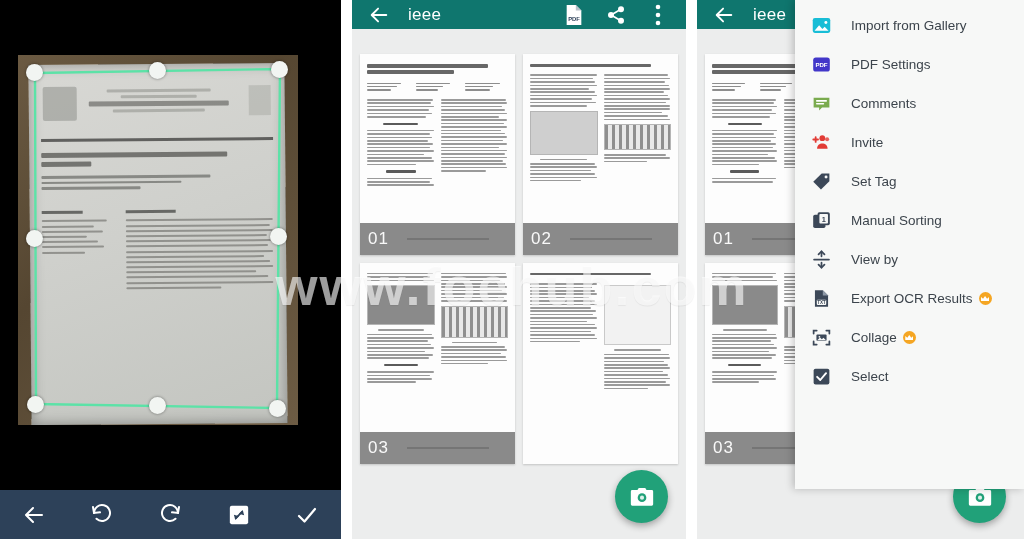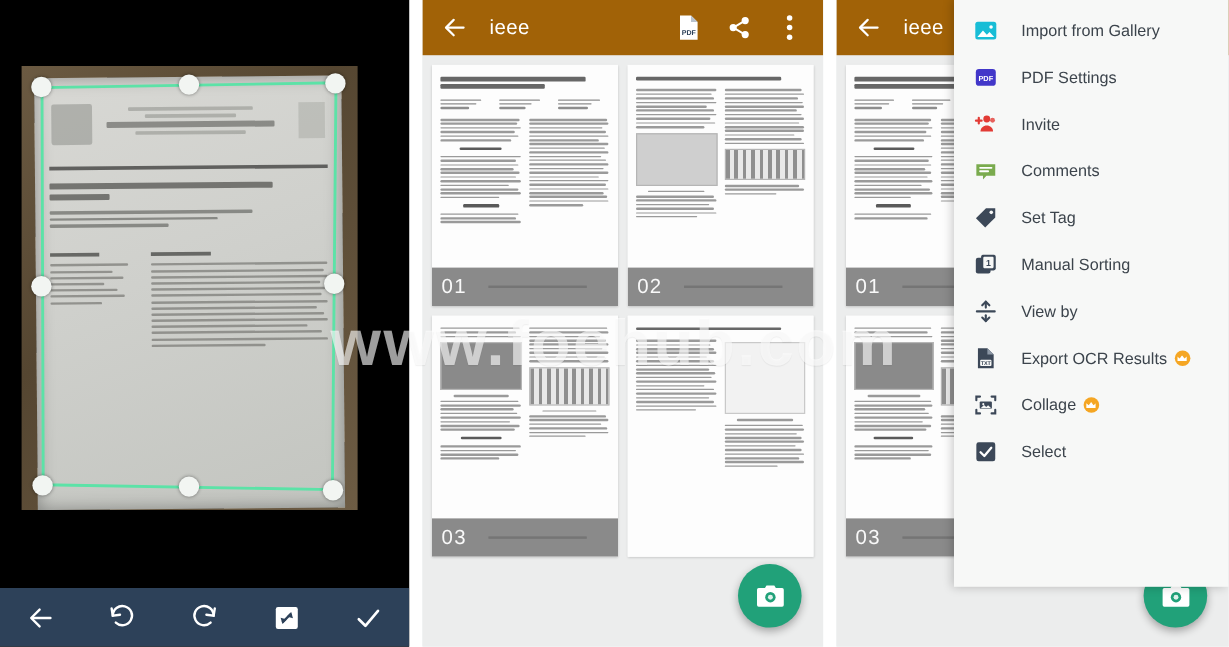--- a/index.html
+++ b/index.html
@@ -52,22 +52,22 @@
     background:#f2f5f2; box-shadow: 0 0 3px rgba(0,0,0,.45);
   }
   .toolbar-1 {
     position:absolute; left:0; bottom:0; width:341px; height:49px;
     background:#2d4159; display:flex; align-items:center; justify-content:space-around;
   }
   .tb-btn { width:34px; height:34px; display:flex; align-items:center; justify-content:center; color:#fff; }
 
   
   .appbar {
-    position:absolute; left:0; top:0; right:0; height:46px;
-    background:#a16207; display:flex; align-items:center; padding:0 12px; z-index:5;
+    position:absolute; left:0; top:0; right:0; height:29px;
+    background:#0f766e; display:flex; align-items:center; padding:0 12px; z-index:5;
   }
   .appbar .back { width:30px; height:30px; display:flex; align-items:center; justify-content:center; color:#fff; flex:0 0 auto;}
   .appbar .title { color:#fff; font-size:17px; margin-left:14px; letter-spacing:.3px; flex:1 1 auto;}
   .appbar .acts { display:flex; align-items:center; gap:18px; padding-right:4px;}
   .act { width:24px; height:24px; display:flex; align-items:center; justify-content:center; color:#fff;}
 
   .doc-body { position:absolute; left:0; top:46px; right:0; bottom:0; background:#eceded; padding:8px 8px 0 8px; }
   .grid { display:flex; flex-wrap:wrap; gap:8px; }
   .thumb { width:calc(50% - 4px); height:201px; background:#fff; position:relative; box-shadow:0 1px 2px rgba(0,0,0,.18); overflow:hidden;}
   .thumb .page { position:absolute; inset:0; background:#fdfdfd; padding:8px 7px; }
@@ -674,38 +674,38 @@
           <svg width="21" height="21" viewBox="0 0 24 24">
               <rect x="2.5" y="4" width="19" height="16" rx="3" fill="#4237c9"></rect>
               <text x="12" y="15.3" font-size="7" font-family="Liberation Sans, sans-serif" font-weight="bold" fill="#fff" text-anchor="middle">PDF</text>
             </svg>
         </span>
         <span class="mi-lb">PDF Settings</span>
       </div>
 
       <div class="mi">
         <span class="mi-ic">
+          <svg width="21" height="21" viewBox="0 0 24 24">
+              <path d="M3 5.5h18v11H12.6l-3.3 3.6v-3.6H3z" fill="#7aab4e"></path>
+              <path d="M6.6 9h10.8M6.6 12.2h7.6" stroke="#fff" stroke-width="1.8" stroke-linecap="round"></path>
+            </svg>
+        </span>
+        <span class="mi-lb">Comments</span>
+      </div>
+
+      <div class="mi">
+        <span class="mi-ic">
           <svg width="22" height="21" viewBox="0 0 24 24">
             <circle cx="13.5" cy="7" r="3.3" fill="#e23b35"></circle>
               <path d="M7.5 19c0-3.6 2.8-5.8 6-5.8s6 2.2 6 5.8z" fill="#e23b35"></path>
             <circle cx="19" cy="8.2" r="2.3" fill="#e23b35" opacity=".8"></circle>
             <path d="M3.2 8.6h5.4M5.9 5.9v5.4" stroke="#e23b35" stroke-width="2.1" stroke-linecap="round"></path>
           </svg>
         </span>
         <span class="mi-lb">Invite</span>
-      </div>
-
-      <div class="mi">
-        <span class="mi-ic">
-          <svg width="21" height="21" viewBox="0 0 24 24">
-              <path d="M3 5.5h18v11H12.6l-3.3 3.6v-3.6H3z" fill="#7aab4e"></path>
-              <path d="M6.6 9h10.8M6.6 12.2h7.6" stroke="#fff" stroke-width="1.8" stroke-linecap="round"></path>
-            </svg>
-        </span>
-        <span class="mi-lb">Comments</span>
       </div>
 
 
       <div class="mi">
         <span class="mi-ic">
           <svg width="21" height="21" viewBox="0 0 24 24">
               <path d="M12.2 2.8H21v8.8l-9.6 9.6-8.8-8.8z" fill="#3c4858"></path>
               <circle cx="17.2" cy="6.8" r="1.7" fill="#f7f8f7"></circle>
             </svg>
         </span>

